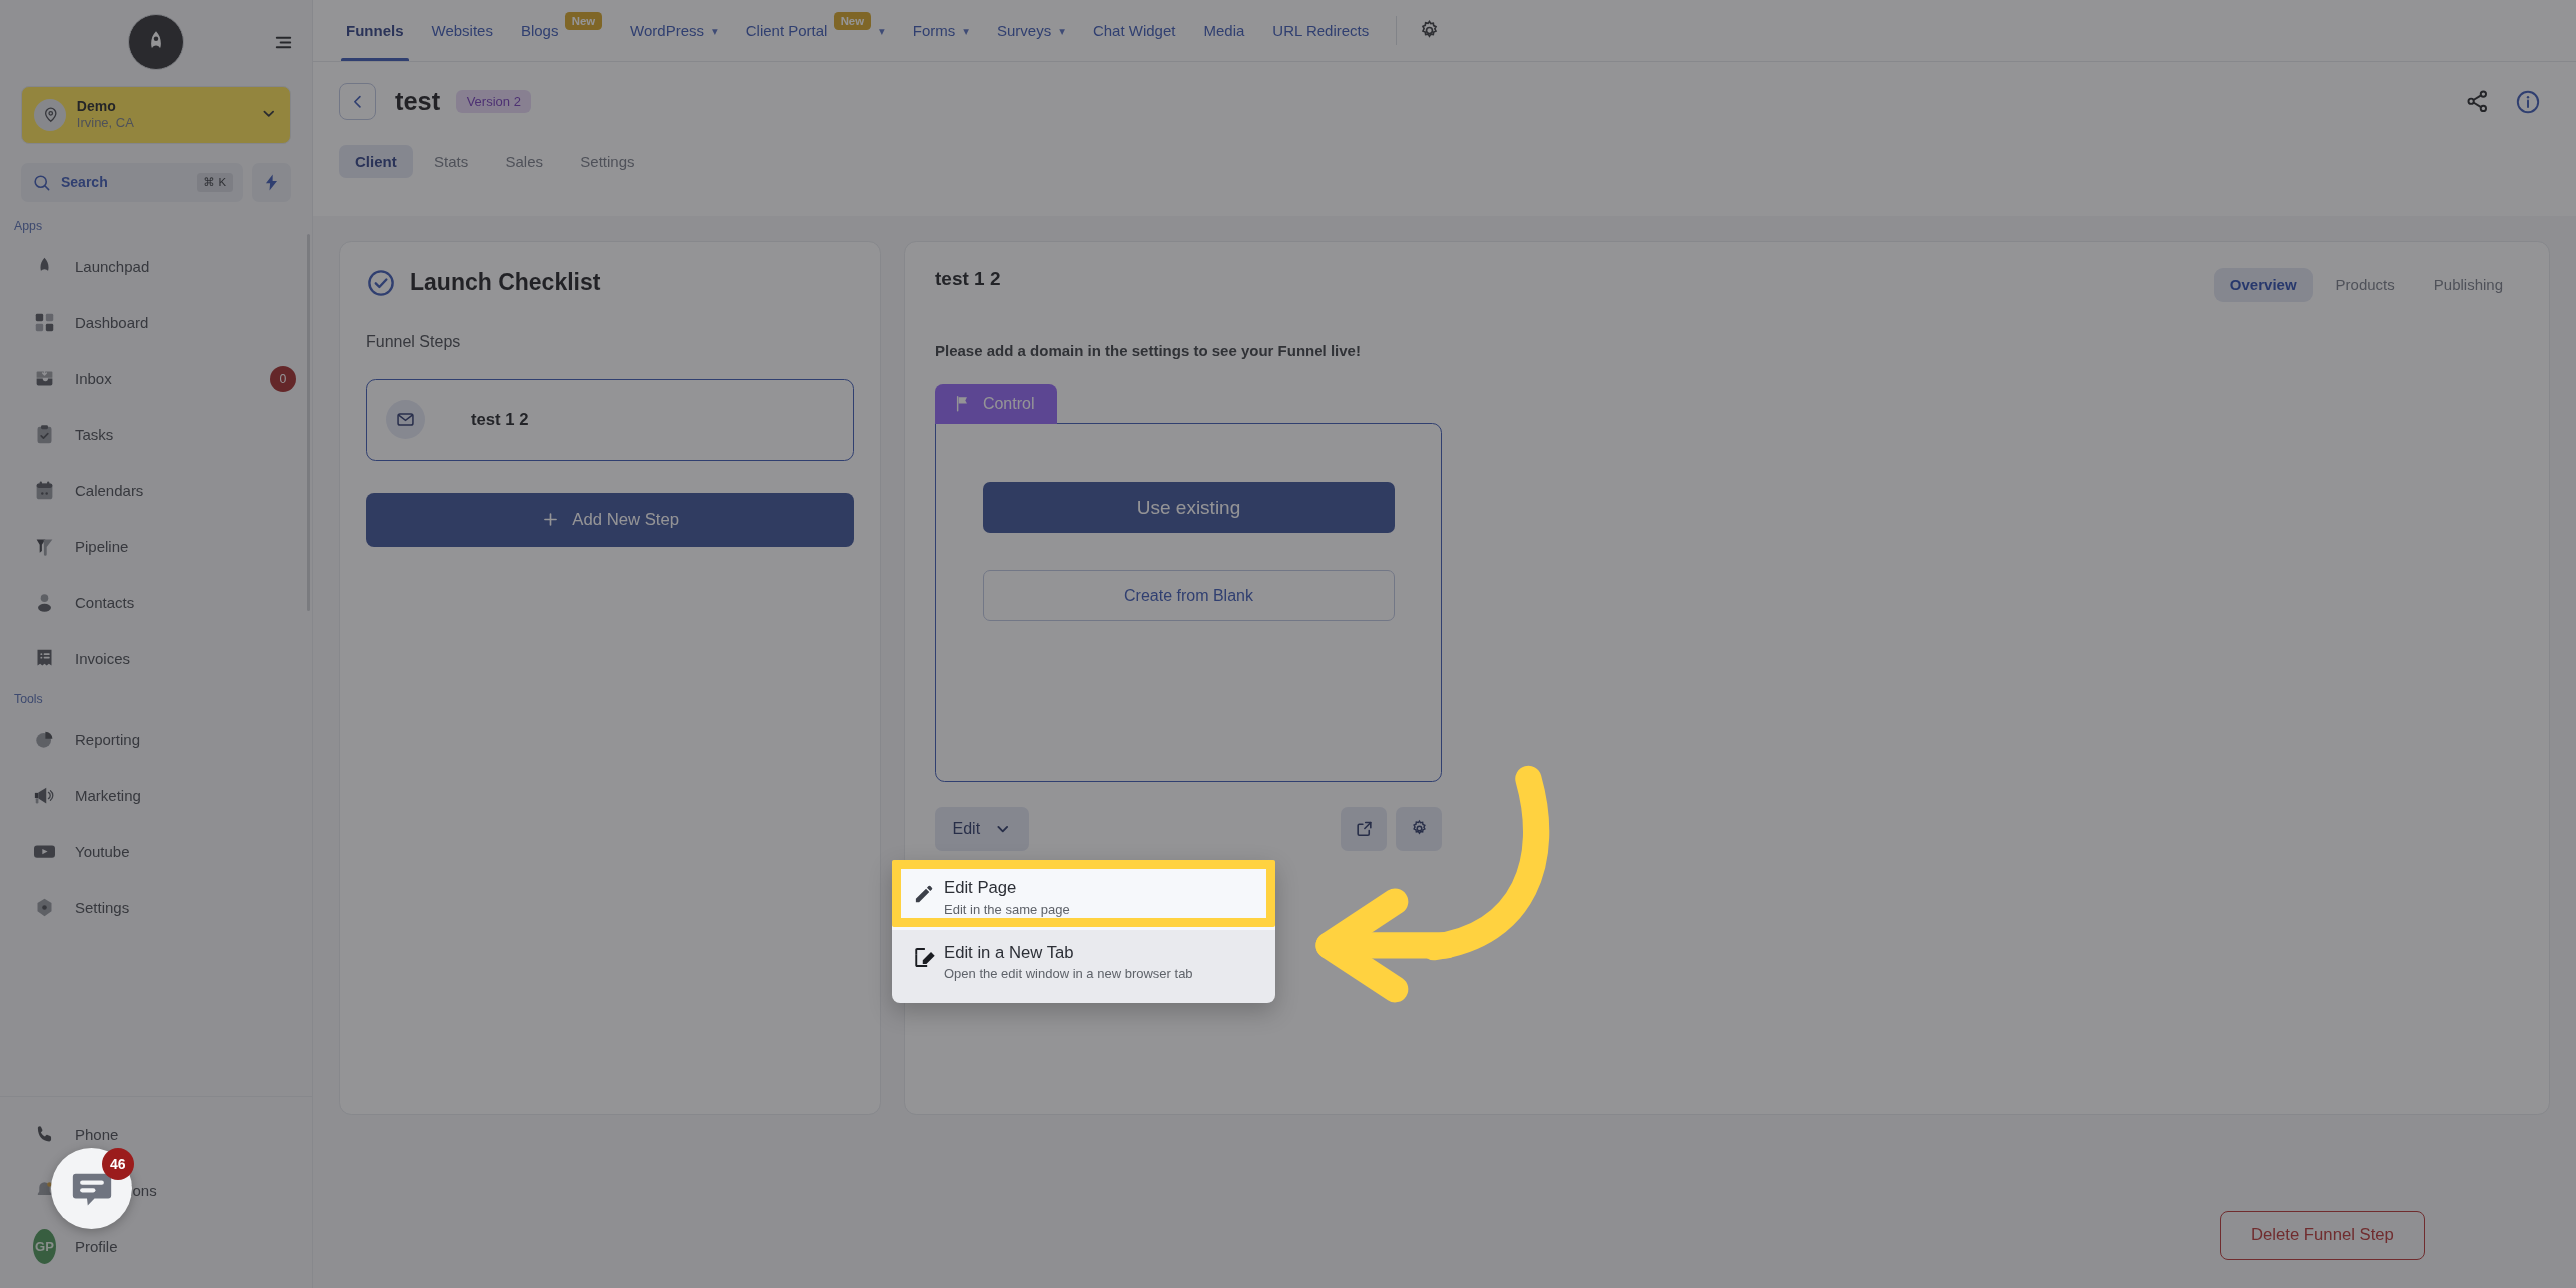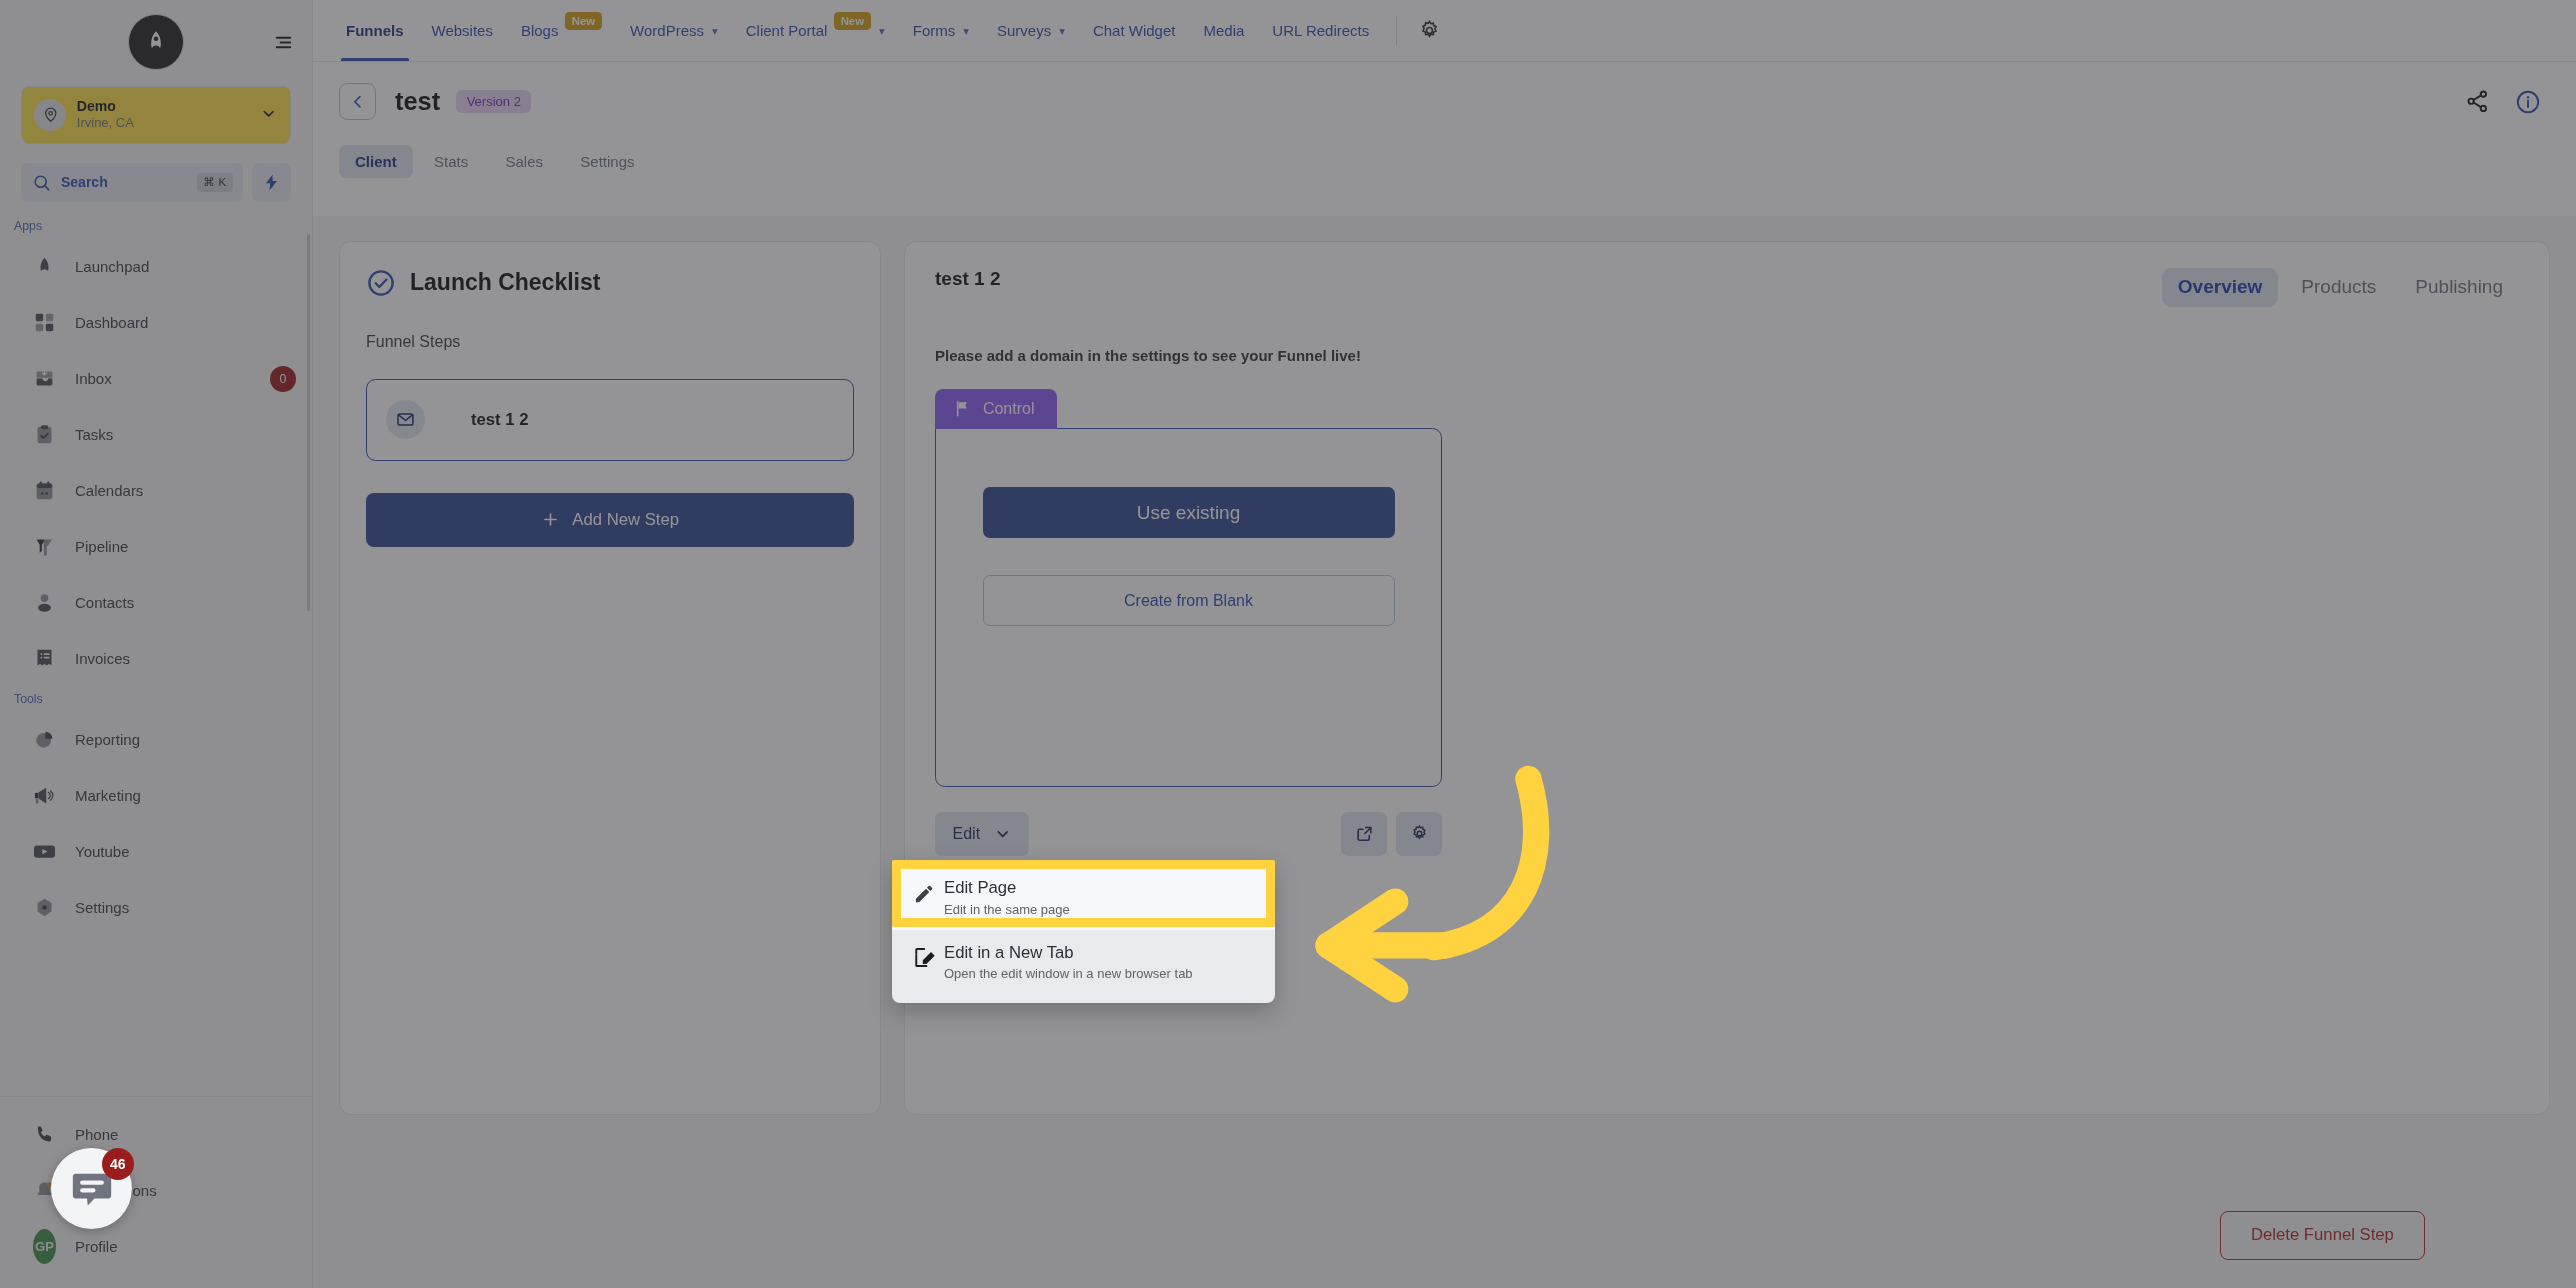--- a/index.html
+++ b/index.html
@@ -216,21 +216,21 @@
     border: none; border-radius: 8px;
     font-size: 16.7px; font-family: inherit; cursor: pointer;
     display: flex; align-items: center; justify-content: center; gap: 12.3px;
   }
 
   
   #detail-card { flex: 1 1 auto; height: 874px; padding: 26px 30px; position: relative; }
   .dt-row1 { display: flex; align-items: flex-start; }
   .dt-title { font-size: 19px; font-weight: 700; color: #13151a; }
   .dt-tabs { margin-left: auto; display: flex; gap: 7px; }
-  .dt-tab { font-size: 19px; color: #6f7480; padding: 8.8px 16px; border-radius: 9px; cursor: pointer; }
+  .dt-tab { font-size: 15px; color: #6f7480; padding: 8.8px 16px; border-radius: 9px; cursor: pointer; }
   .dt-tab.active { background: #dfe3f1; color: #1d3fa8; font-weight: 700; }
   .dt-note { margin-top: 40px; font-size: 15px; font-weight: 600; color: #2f3238; }
 
   .control-tab {
     margin-top: 24.5px; display: inline-flex; align-items: center; gap: 11.4px;
     background: #8b5cf6; color: #ffffff;
     padding: 11.4px 23px 11.4px 19px;
     border-radius: 8px 8px 0 0;
     font-size: 16px; cursor: pointer;
   }

